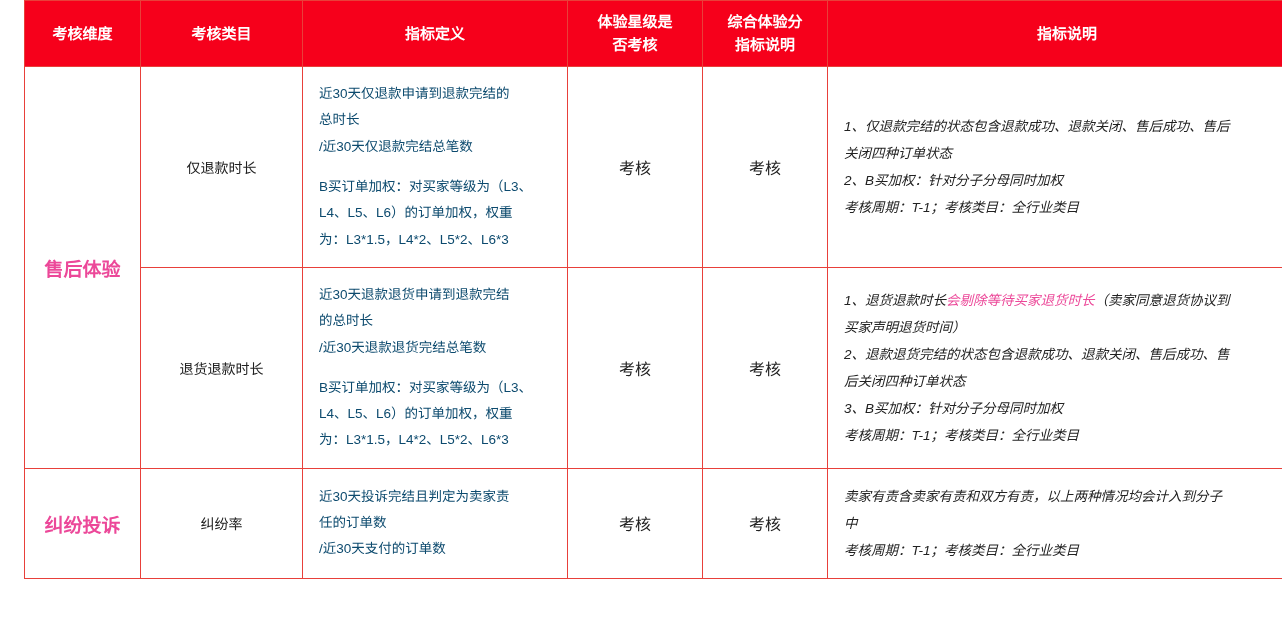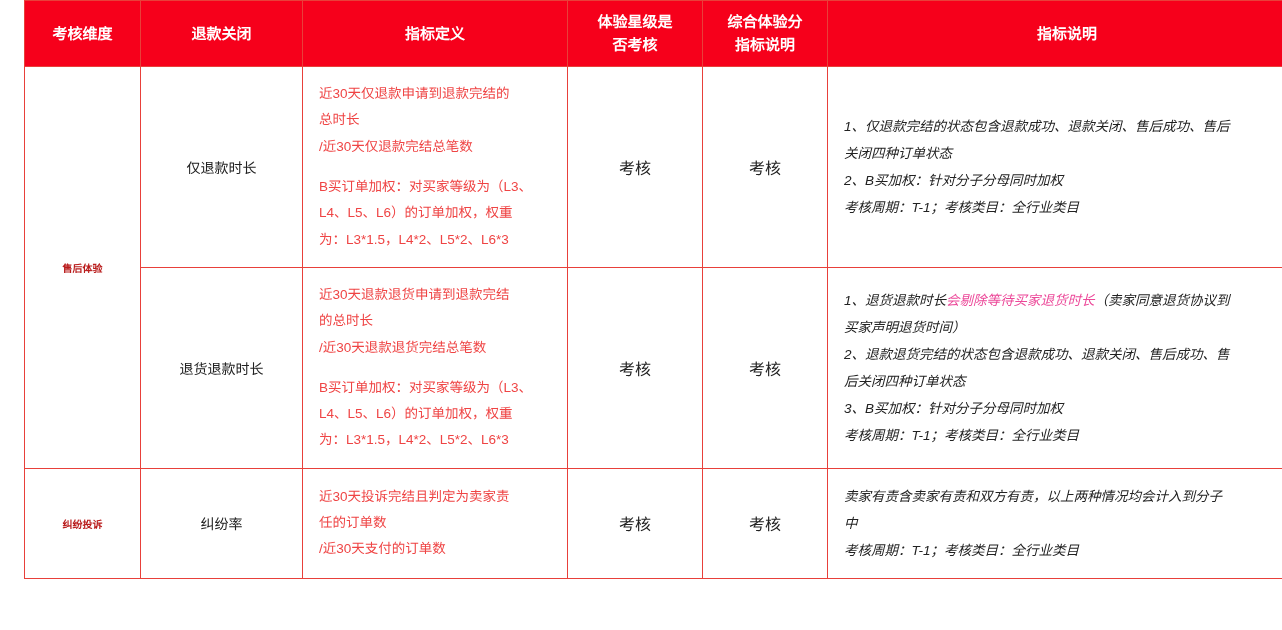--- a/index.html
+++ b/index.html
@@ -42,35 +42,35 @@
   
   col.c1 { width: 116px; }
   col.c2 { width: 162px; }
   col.c3 { width: 265px; }
   col.c4 { width: 135px; }
   col.c5 { width: 125px; }
   col.c6 { width: 479px; }
 
   td.dim-cell {
     text-align: center;
-    font-size: 10px;
+    font-size: 19px;
     font-weight: bold;
-    color: #b91c1c;
+    color: #ec4899;
     padding: 8px 4px;
   }
   td.metric-cell {
     text-align: center;
     font-size: 14px;
     color: #222222;
     padding: 16px 6px;
   }
   td.def-cell {
     font-size: 13.5px;
     line-height: 1.95;
-    color: #ef4444;
+    color: #0c4a6e;
     padding: 14px 14px 14px 16px;
     text-align: left;
   }
   td.yn-cell {
     text-align: center;
     font-size: 16px;
     color: #222222;
   }
   td.desc-cell {
     font-size: 13.5px;
@@ -91,21 +91,21 @@
     <col class="c1">
       <col class="c2">
       <col class="c3">
       <col class="c4">
       <col class="c5">
       <col class="c6">
   </colgroup>
   <thead>
     <tr>
       <th>考核维度</th>
-      <th>退款关闭</th>
+      <th>考核类目</th>
       <th>指标定义</th>
       <th class="hdr-split">
         <div>体验星级是</div>
         <div>否考核</div>
       </th>
       <th class="hdr-split">
         <div>综合体验分</div>
         <div>指标说明</div>
       </th>
       <th>指标说明</th>

